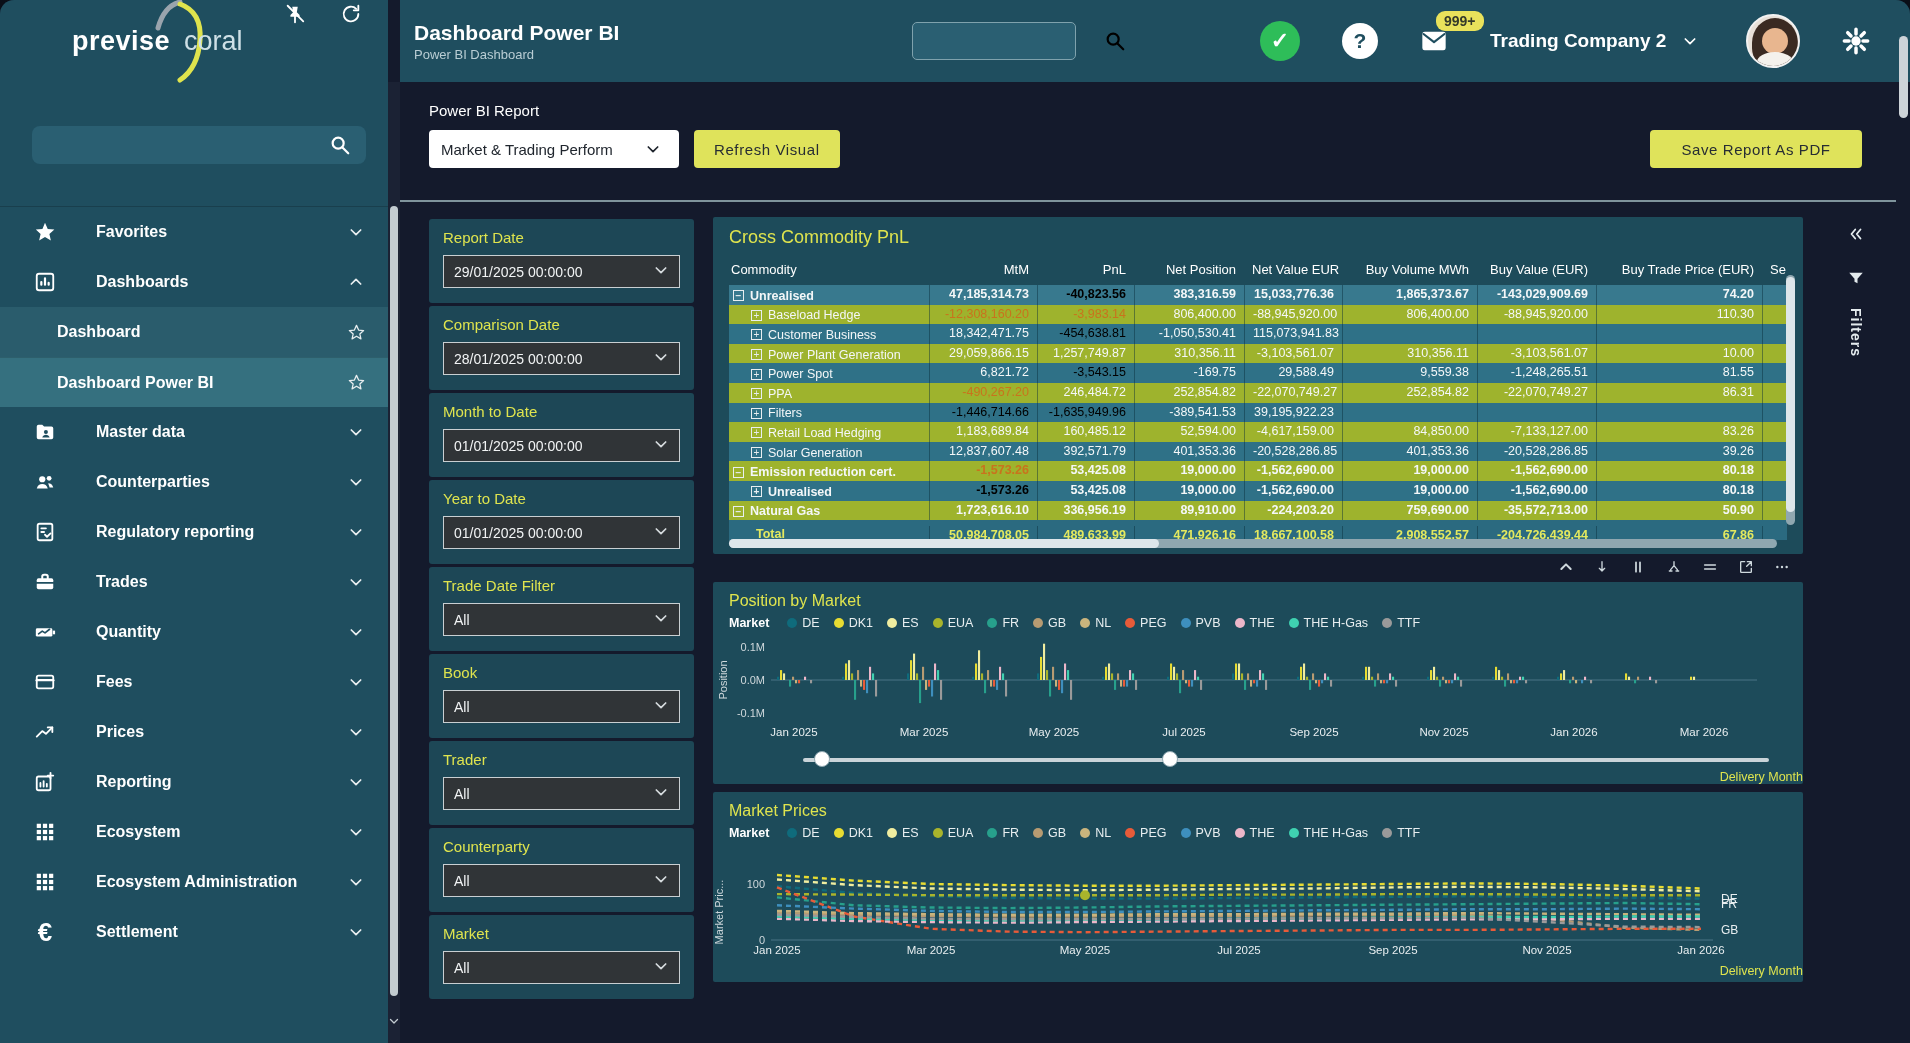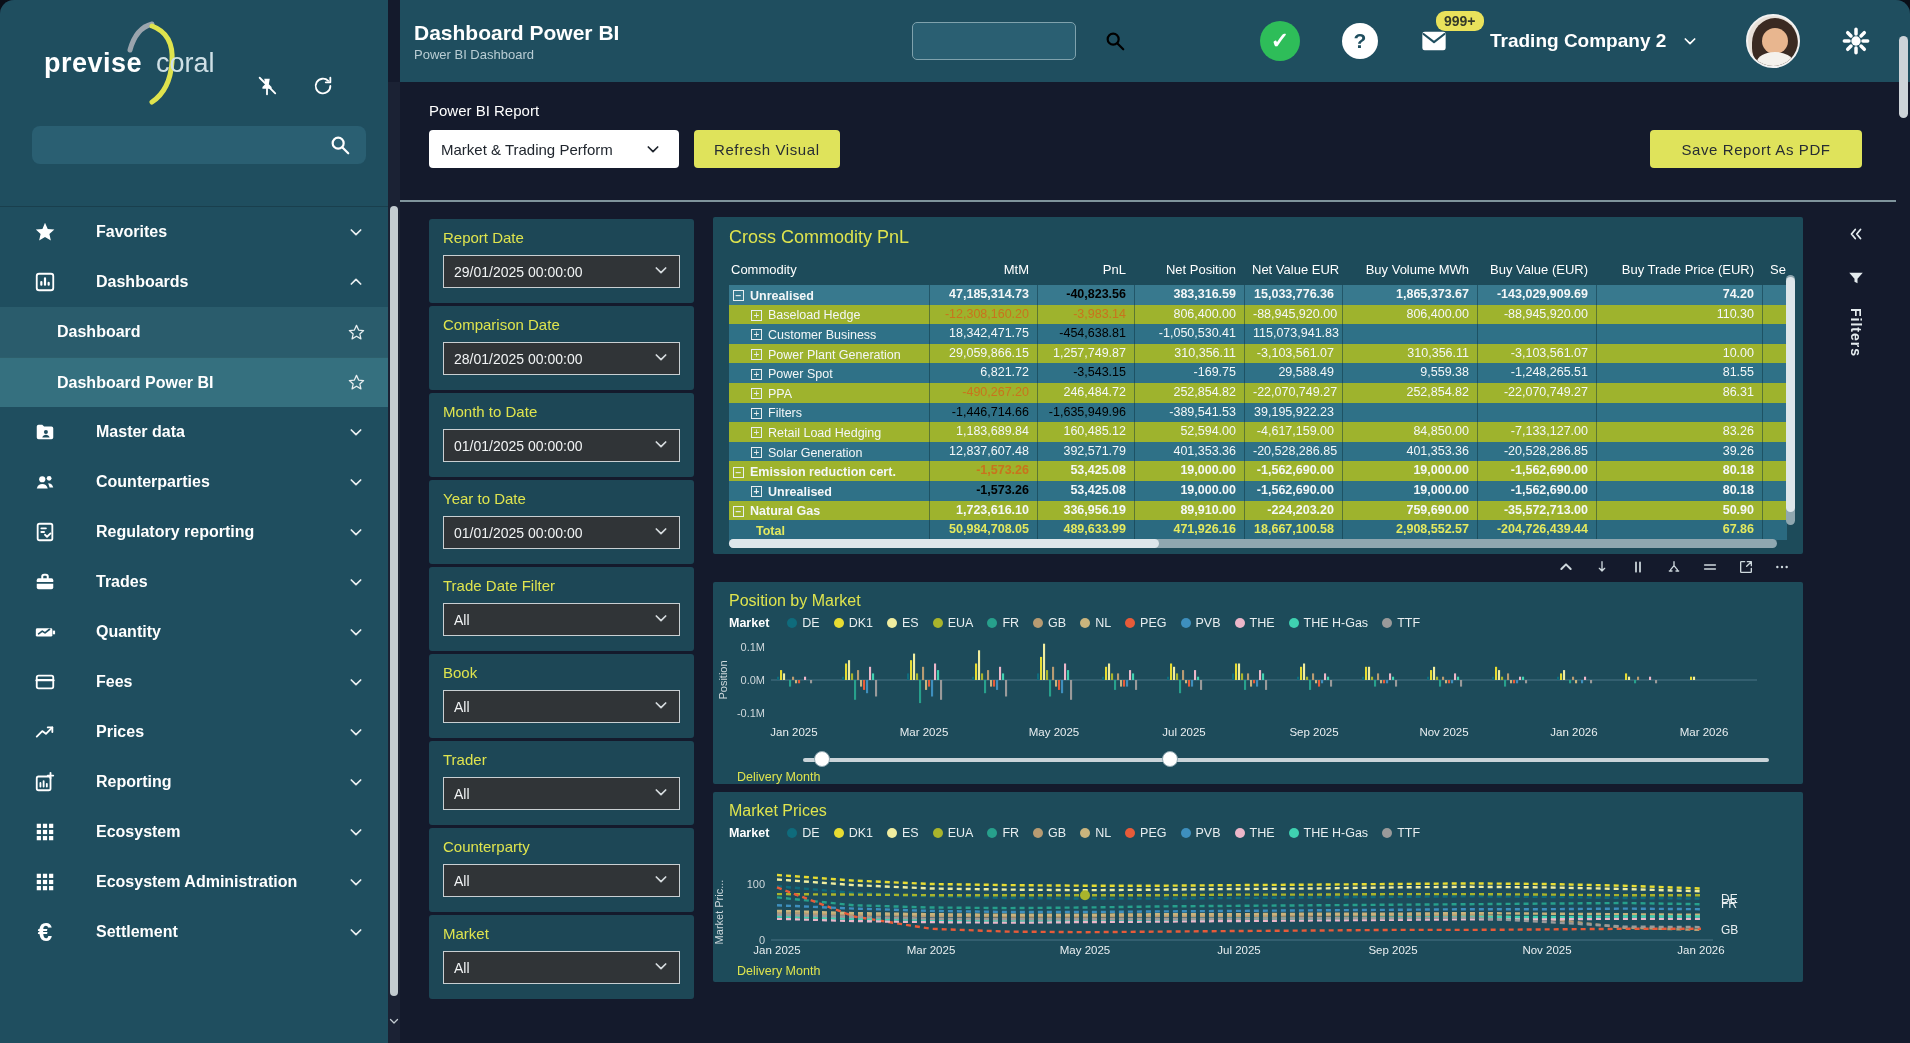--- a/index.html
+++ b/index.html
@@ -1,21 +1,21 @@
 <!DOCTYPE html>
 <html><head>
 <meta charset="utf-8">
 <style>
   * { margin:0; padding:0; box-sizing:border-box; }
   html,body { width:1910px; height:1043px; background:#0a0e17; font-family:"Liberation Sans", sans-serif; overflow:hidden; }
   .app { position:relative; width:1910px; height:1043px; background:#141a2c; border-radius:14px 14px 0 0; overflow:hidden; }
 
   
   .sidebar { position:absolute; left:0; top:0; width:388px; height:1043px; background:#1f4e5f; }
-  .logo-row { display:flex; align-items:flex-end; height:100px; padding-left:44px; }
+  .logo-row { display:flex; align-items:flex-start; height:100px; padding-left:72px; }
   .logo { position:relative; width:185px; height:78px; }
   .logo svg { position:absolute; left:78px; top:-2px; }
   .logo-text { position:absolute; left:0; top:26px; white-space:nowrap; }
   .logo-primary { color:#fff; font-weight:bold; font-size:27px; letter-spacing:.5px; }
   .logo-secondary { color:#cfe0e6; font-weight:300; font-size:27px; margin-left:14px; }
   .logo-actions { display:flex; gap:28px; margin-left:24px; color:#fff; }
   .icon-btn { width:28px; height:28px; display:flex; align-items:center; justify-content:center; cursor:pointer; }
   .side-search { position:absolute; left:32px; top:126px; width:334px; height:38px; background:#2a5f72; border-radius:8px; display:flex; align-items:center; padding:0 12px; }
   .side-search input { flex:1; background:transparent; border:none; outline:none; color:#eaf2f5; font-size:15px; }
   .side-search .icon-btn { color:#fff; }
@@ -83,42 +83,42 @@
   .t-head .hc { color:#fff; font-size:13px; padding:6px 8px 8px; text-align:right; white-space:nowrap; overflow:hidden; }
   .t-head .hc:first-child { text-align:left; padding-left:2px; }
   .t-body { margin:0 16px; position:relative; }
   .t-row { height:19.6px; cursor:pointer; }
   .t-row .c { font-size:12.5px; color:#f4f7f8; text-align:right; padding:2px 8px 0; white-space:nowrap; overflow:hidden; border-left:1px solid rgba(8,44,58,.45); }
   .t-row .c.name { text-align:left; border-left:none; display:flex; align-items:center; gap:6px; padding-left:4px; }
   .t-row.teal { background:#2f7187; }
   .t-row.teal-bold { background:#38798e; }
   .t-row.green { background:#9eb32d; }
   .t-row.total { background:#2b6a80; }
-  .t-row.total .c { color:#e4e95f; font-weight:bold; }
+  .t-row.total .c { color:#e4e95f; font-weight:bold;margin-top:6px; }
   .t-row.bold .c { font-weight:bold; }
   .t-row.teal .neg, .t-row.teal-bold .neg { color:#000000; }
   .t-row.green .neg { color:#c9731d; }
   .toggle { display:inline-flex; width:11px; height:11px; border:1px solid #e8eef0; color:#e8eef0; font-size:10px; line-height:9px; align-items:center; justify-content:center; flex:none; }
   .lvl2 { margin-left:18px; }
   .h-scroll { position:absolute; left:16px; bottom:6px; width:1048px; height:9px; background:#8fa7b0; border-radius:5px; }
   .h-scroll .thumb { position:absolute; left:0; top:0; height:9px; width:430px; background:#dde6ea; border-radius:5px; }
   .v-scroll { position:absolute; right:8px; top:58px; width:9px; height:250px; background:#8fa7b0; border-radius:5px; }
   .v-scroll .thumb { position:absolute; top:2px; left:0; width:9px; height:235px; background:#dde6ea; border-radius:5px; }
 
   .visual-tools { height:26px; display:flex; justify-content:flex-end; align-items:center; gap:18px; padding-right:12px; color:#cfd9de; }
   .vt-icon { width:18px; height:18px; display:flex; align-items:center; justify-content:center; cursor:pointer; }
 
   .chart-panel { position:relative; }
   #pos-panel { height:202px; margin-top:2px; }
   #price-panel { height:190px; margin-top:8px; }
   .legend { display:flex; align-items:center; gap:14px; padding:0 0 2px 16px; color:#e8eef0; font-size:12.5px; }
   .legend .lg-title { font-weight:bold; color:#fff; margin-right:4px; }
   .lg-item { display:flex; align-items:center; gap:5px; }
   .lg-dot { width:10px; height:10px; border-radius:50%; }
-  .caption { text-align:left; color:#dfe44e; font-size:12.5px;margin-left:24px; }
+  .caption { text-align:right; color:#dfe44e; font-size:12.5px; }
   .slider { position:relative; height:20px; margin:2px 16px 0; }
   .slider .track { position:absolute; left:74px; right:18px; top:8px; height:4px; background:#c9d4d9; border-radius:2px; }
   .slider .knob { position:absolute; top:1px; width:16px; height:16px; border-radius:50%; background:#fff; border:1px solid #8fa7b0; cursor:pointer; }
 
   
   .filters-tab { position:absolute; right:22px; top:18px; width:36px; display:flex; flex-direction:column; align-items:center; gap:16px; color:#e4ebee; }
   .filters-tab .vert { writing-mode:vertical-rl; font-size:14px; font-weight:bold; letter-spacing:1px; }
 
   .win-scroll { position:absolute; right:1px; top:28px; width:10px; height:1010px; }
   .win-scroll .thumb { position:absolute; top:8px; left:0; width:9px; height:82px; background:#cdd3d8; border-radius:5px; }

